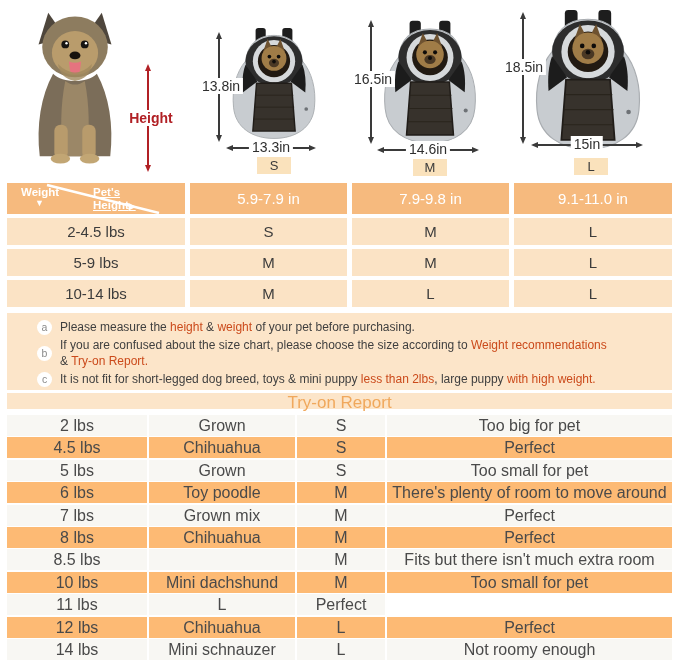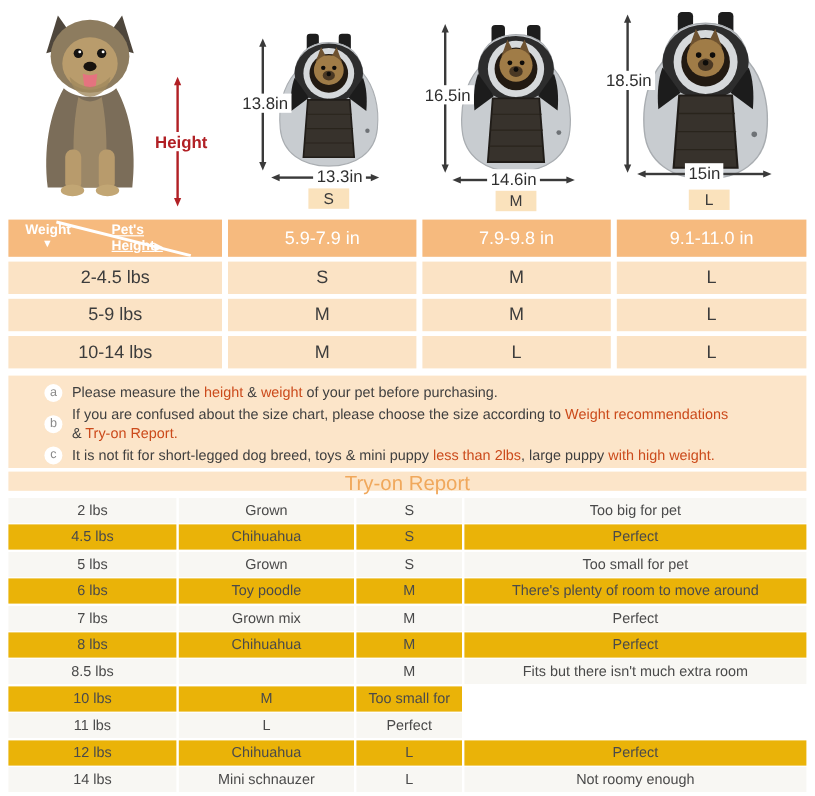--- a/index.html
+++ b/index.html
@@ -45,21 +45,21 @@
   .pack-svg { position:absolute; }
   .size-badge {
     position:absolute; width:34px; height:17px; background:#FAE2BC;
     color:#3a3a3a; font-size:13px; text-align:center; line-height:17px;
   }
   .pack-s { left:194px; top:14px; width:136px; height:166px; }
   .pack-s .pack-svg { left:34px; top:12px; width:92px; height:120px; }
   .pack-s .v-arrow  { left:24px; top:24px; height:98px; }
   .pack-s .v-label  { left:27px; top:72px; }
   .pack-s .h-arrow  { left:38px; top:133px; width:78px; }
-  .pack-s .h-label  { left:89px; top:133px;text-align:right; }
+  .pack-s .h-label  { left:77px; top:133px;text-align:right; }
   .pack-s .size-badge { left:63px; top:143px; }
 
   .pack-m { left:346px; top:6px; width:152px; height:176px; }
   .pack-m .pack-svg { left:33px; top:12px; width:102px; height:134px; }
   .pack-m .v-arrow  { left:24px; top:20px; height:112px; }
   .pack-m .v-label  { left:27px; top:73px; }
   .pack-m .h-arrow  { left:37px; top:143px; width:90px; }
   .pack-m .h-label  { left:82px; top:143px; }
   .pack-m .size-badge { left:67px; top:153px; }
 
@@ -100,23 +100,23 @@
 
   
   .tryon-title-bar {
     position:absolute; left:7px; top:393px; width:665px; height:16px;
     background:#FCE5C9; text-align:center;
   }
   .tryon-title { font-size:17px; color:#F0A85C; line-height:20px; }
   .tryon-rows { position:absolute; left:7px; top:415px; width:665px; }
   .to-row { display:grid; grid-template-columns:140px 146px 88px 1fr; column-gap:2px; margin-top:1.4px; }
   .to-row:first-child { margin-top:0; }
-  .to-cell { height:21px; line-height:21px; font-size:12px; color:#4a4a4a; text-align:center; overflow:hidden; }
+  .to-cell { height:21px; line-height:21px; font-size:16px; color:#4a4a4a; text-align:center; overflow:hidden; }
   .to-odd .to-cell  { background:#F8F7F3; }
-  .to-even .to-cell { background:#eab308; }
+  .to-even .to-cell { background:#fdba74; }
 </style>
 </head>
 <body>
 
 <svg width="0" height="0" style="position:absolute">
   <symbol id="sym-dog" viewBox="0 0 100 130">
     <path d="M20,30 L28,4 L42,24 Z" fill="#4e463c"></path>
     <path d="M80,30 L72,4 L58,24 Z" fill="#4e463c"></path>
     <ellipse cx="50" cy="32" rx="27" ry="25" fill="#8d7c5f"></ellipse>
     <ellipse cx="50" cy="37" rx="19" ry="18" fill="#b99c6c"></ellipse>
@@ -295,20 +295,21 @@
         <div class="to-cell">Perfect</div>
       </div>
       <div class="to-row to-odd">
         <div class="to-cell">8.5 lbs</div>
         <div class="to-cell"></div>
         <div class="to-cell">M</div>
         <div class="to-cell">Fits but there isn't much extra room</div>
       </div>
       <div class="to-row to-even">
         <div class="to-cell">10 lbs</div>
+        <div class="to-cell">Mini dachshund</div>
         <div class="to-cell">M</div>
         <div class="to-cell">Too small for pet</div>
       </div>
       <div class="to-row to-odd">
         <div class="to-cell">11 lbs</div>
         <div class="to-cell">L</div>
         <div class="to-cell">Perfect</div>
       </div>
       <div class="to-row to-even">
         <div class="to-cell">12 lbs</div>

